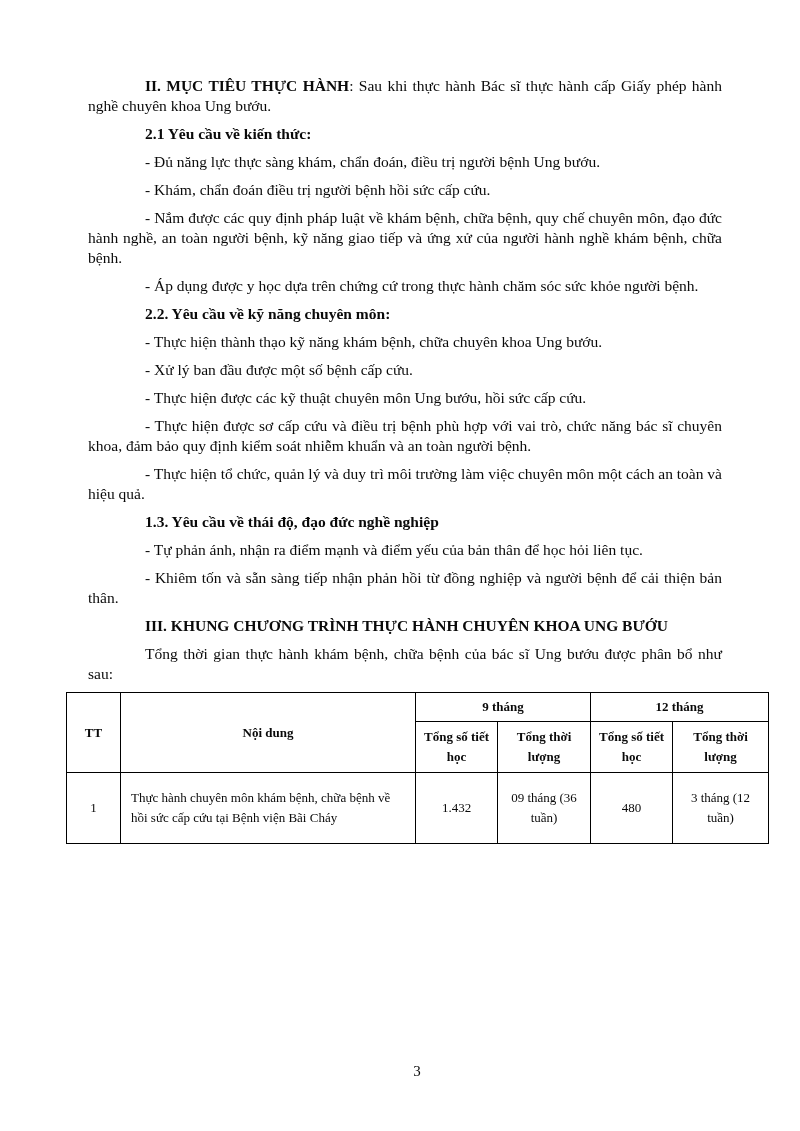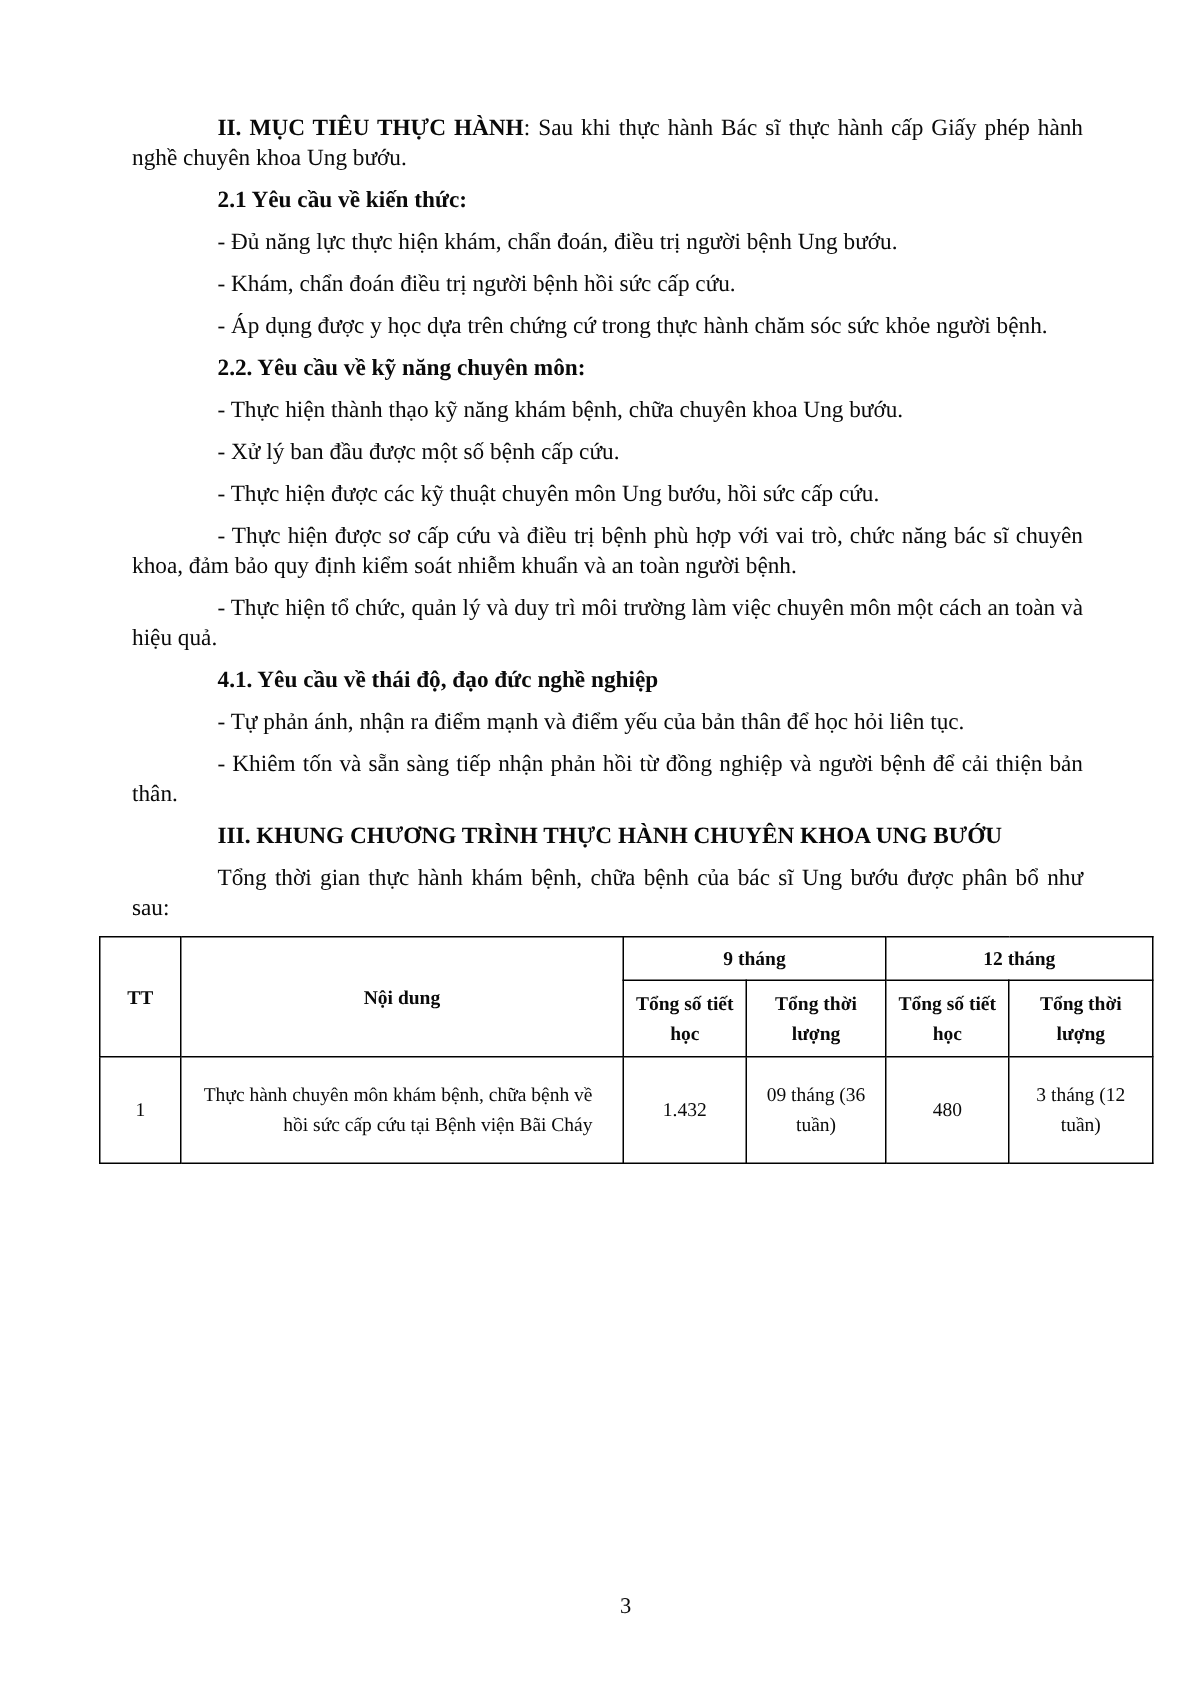--- a/index.html
+++ b/index.html
@@ -45,21 +45,21 @@
     line-height: 20px;
     text-align: center;
     vertical-align: middle;
     padding: 3px 4px;
     overflow: hidden;
   }
   table.doc-table th { font-weight: bold; }
   table.doc-table tr.group-row th { height: 22px; }
   table.doc-table tr.sub-row th { height: 44px; }
   table.doc-table td.cell-noidung {
-    text-align: right;
+    text-align: left;
     padding-left: 10px;
     padding-right: 20px;
     margin-top: 37px;
   }
   table.doc-table tr.data-row td { height: 64px; }
 
   .page-number {
     position: absolute;
     left: 66px;
     width: 702px;
@@ -72,33 +72,34 @@
 </head>
 <body>
 
 <div class="page">
   <div class="content">
 
     <p class="para"><b>II. MỤC TIÊU THỰC HÀNH</b><span>: Sau khi thực hành Bác sĩ thực hành cấp Giấy phép hành nghề chuyên khoa Ung bướu.</span></p>
 
     <p class="para"><b>2.1 Yêu cầu về kiến thức:</b></p>
 
-    <p class="para"><span>- Đủ năng lực thực hiện khám, chẩn đoán, điều trị người bệnh Ung bướu.</span></p>
+    <p class="para"><span>- Đủ năng lực thực sàng khám, chẩn đoán, điều trị người bệnh Ung bướu.</span></p>
     <p class="para"><span>- Khám, chẩn đoán điều trị người bệnh hồi sức cấp cứu.</span></p>
+    <p class="para"><span>- Nắm được các quy định pháp luật về khám bệnh, chữa bệnh, quy chế chuyên môn, đạo đức hành nghề, an toàn người bệnh, kỹ năng giao tiếp và ứng xử của người hành nghề khám bệnh, chữa bệnh.</span></p>
     <p class="para"><span>- Áp dụng được y học dựa trên chứng cứ trong thực hành chăm sóc sức khỏe người bệnh.</span></p>
 
     <p class="para"><b>2.2. Yêu cầu về kỹ năng chuyên môn:</b></p>
 
     <p class="para"><span>- Thực hiện thành thạo kỹ năng khám bệnh, chữa chuyên khoa Ung bướu.</span></p>
     <p class="para"><span>- Xử lý ban đầu được một số bệnh cấp cứu.</span></p>
     <p class="para"><span>- Thực hiện được các kỹ thuật chuyên môn Ung bướu, hồi sức cấp cứu.</span></p>
     <p class="para"><span>- Thực hiện được sơ cấp cứu và điều trị bệnh phù hợp với vai trò, chức năng bác sĩ chuyên khoa, đảm bảo quy định kiểm soát nhiễm khuẩn và an toàn người bệnh.</span></p>
     <p class="para"><span>- Thực hiện tổ chức, quản lý và duy trì môi trường làm việc chuyên môn một cách an toàn và hiệu quả.</span></p>
 
-    <p class="para"><b>4.1. Yêu cầu về thái độ, đạo đức nghề nghiệp</b></p>
+    <p class="para"><b>1.3. Yêu cầu về thái độ, đạo đức nghề nghiệp</b></p>
 
     <p class="para"><span>- Tự phản ánh, nhận ra điểm mạnh và điểm yếu của bản thân để học hỏi liên tục.</span></p>
     <p class="para"><span>- Khiêm tốn và sẵn sàng tiếp nhận phản hồi từ đồng nghiệp và người bệnh để cải thiện bản thân.</span></p>
 
     <p class="para"><b>III. KHUNG CHƯƠNG TRÌNH THỰC HÀNH CHUYÊN KHOA UNG BƯỚU</b></p>
 
     <p class="para"><span>Tổng thời gian thực hành khám bệnh, chữa bệnh của bác sĩ Ung bướu được phân bổ như sau:</span></p>
 
     <table class="doc-table">
       <colgroup>

